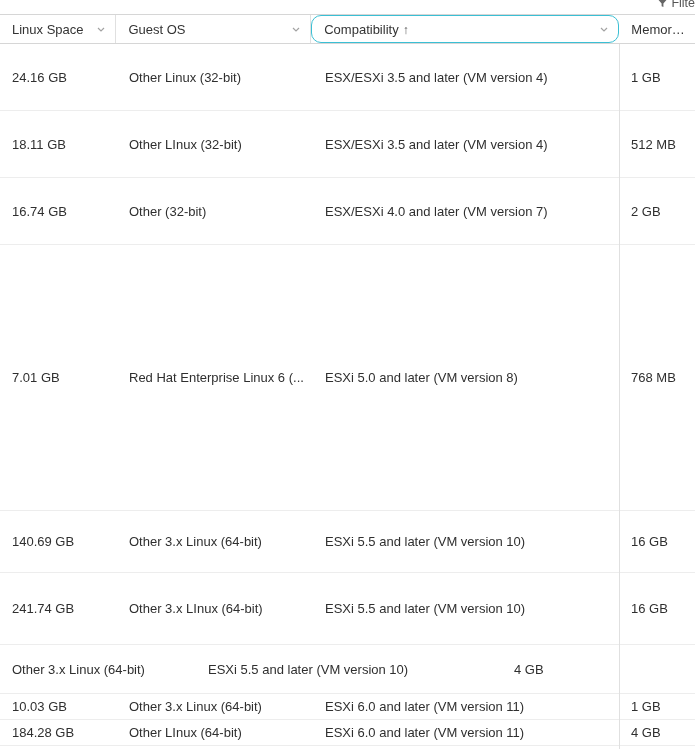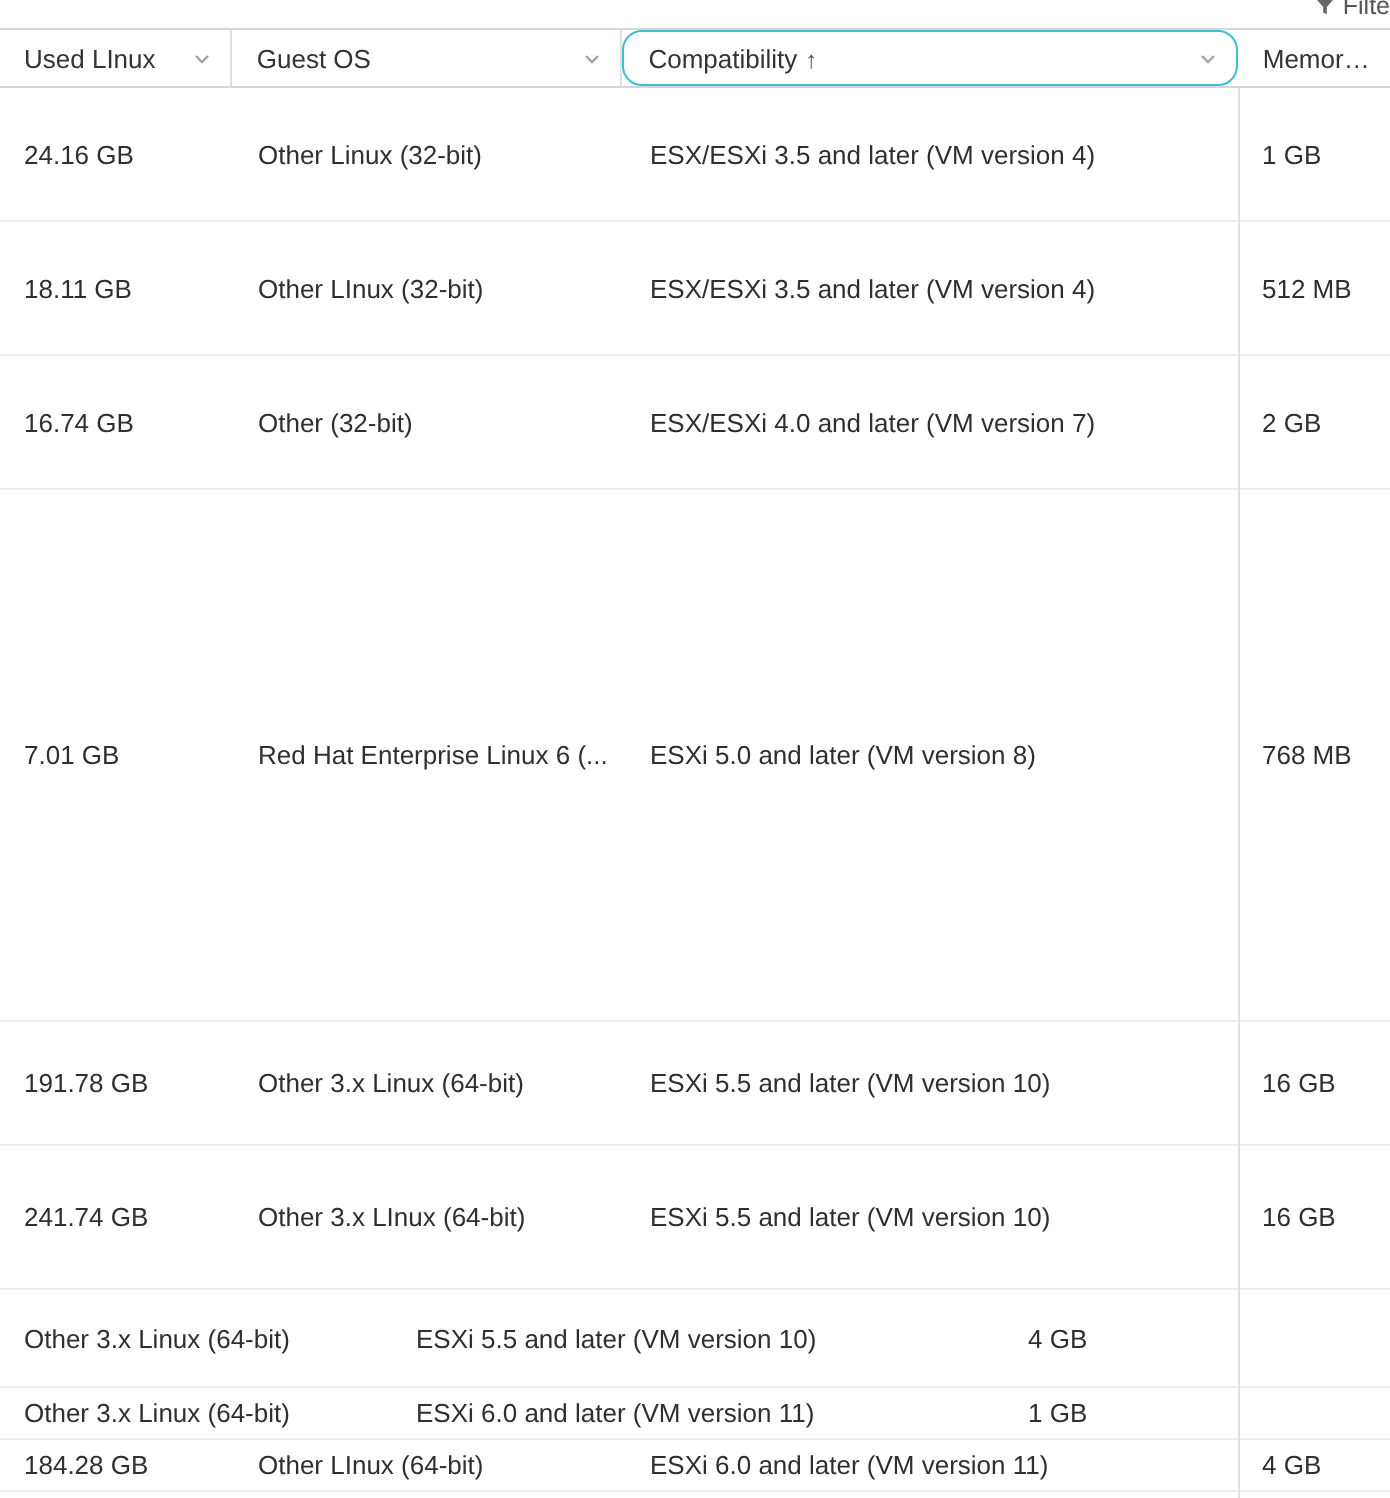--- a/index.html
+++ b/index.html
@@ -144,21 +144,21 @@
         <svg viewBox="0 0 10 10" width="9" height="9" aria-hidden="true">
           <path d="M0.5 1 L9.5 1 L6 5 L6 9 L4 8 L4 5 Z" fill="#666666"></path>
         </svg>
       </span>
       <span>Filte</span>
     </div>
   </div>
 
   <div class="header-row">
     <div class="th col-used">
-      <span class="th-label">Used LInux</span>
+      <span class="th-label">Linux Space</span>
       <span class="caret">
         <svg viewBox="0 0 10 10" width="10" height="10" aria-hidden="true">
           <path d="M2 4 L5 7 L8 4" fill="none" stroke="#666666" stroke-width="1.2"></path>
         </svg>
       </span>
     </div>
 
     <div class="th col-guest">
       <span class="th-label">Guest OS</span>
       <span class="caret">
@@ -205,37 +205,38 @@
         <div class="cell" style="width: 306px; flex: 0 0 306px; height: 67px;">ESX/ESXi 4.0 and later (VM version 7)</div>
         <div class="cell memory" style="width: 76px; flex: 0 0 76px; height: 67px;">2 GB</div>
       </div>
       <div class="row" style="height: 266px;">
         <div class="cell" style="width: 117px; flex: 0 0 117px; height: 266px;">7.01 GB</div>
         <div class="cell" style="width: 196px; flex: 0 0 196px; height: 266px;">Red Hat Enterprise Linux 6 (...</div>
         <div class="cell" style="width: 306px; flex: 0 0 306px; height: 266px;">ESXi 5.0 and later (VM version 8)</div>
         <div class="cell memory" style="width: 76px; flex: 0 0 76px; height: 266px;">768 MB</div>
       </div>
       <div class="row" style="height: 62px;">
-        <div class="cell" style="width: 117px; flex: 0 0 117px; height: 62px;">191.78 GB</div>
+        <div class="cell" style="width: 117px; flex: 0 0 117px; height: 62px;">140.69 GB</div>
         <div class="cell" style="width: 196px; flex: 0 0 196px; height: 62px;">Other 3.x Linux (64-bit)</div>
         <div class="cell" style="width: 306px; flex: 0 0 306px; height: 62px;">ESXi 5.5 and later (VM version 10)</div>
         <div class="cell memory" style="width: 76px; flex: 0 0 76px; height: 62px;">16 GB</div>
       </div>
       <div class="row" style="height: 72px;">
         <div class="cell" style="width: 117px; flex: 0 0 117px; height: 72px;">241.74 GB</div>
         <div class="cell" style="width: 196px; flex: 0 0 196px; height: 72px;">Other 3.x LInux (64-bit)</div>
         <div class="cell" style="width: 306px; flex: 0 0 306px; height: 72px;">ESXi 5.5 and later (VM version 10)</div>
         <div class="cell memory" style="width: 76px; flex: 0 0 76px; height: 72px;">16 GB</div>
       </div>
       <div class="row" style="height: 49px;">
         <div class="cell" style="width: 196px; flex: 0 0 196px; height: 49px;">Other 3.x Linux (64-bit)</div>
         <div class="cell" style="width: 306px; flex: 0 0 306px; height: 49px;">ESXi 5.5 and later (VM version 10)</div>
         <div class="cell memory" style="width: 76px; flex: 0 0 76px; height: 49px;">4 GB</div>
       </div>
       <div class="row" style="height: 26px;">
+        <div class="cell" style="width: 117px; flex: 0 0 117px; height: 26px;">10.03 GB</div>
         <div class="cell" style="width: 196px; flex: 0 0 196px; height: 26px;">Other 3.x Linux (64-bit)</div>
         <div class="cell" style="width: 306px; flex: 0 0 306px; height: 26px;">ESXi 6.0 and later (VM version 11)</div>
         <div class="cell memory" style="width: 76px; flex: 0 0 76px; height: 26px;">1 GB</div>
       </div>
       <div class="row" style="height: 26px;">
         <div class="cell" style="width: 117px; flex: 0 0 117px; height: 26px;">184.28 GB</div>
         <div class="cell" style="width: 196px; flex: 0 0 196px; height: 26px;">Other LInux (64-bit)</div>
         <div class="cell" style="width: 306px; flex: 0 0 306px; height: 26px;">ESXi 6.0 and later (VM version 11)</div>
         <div class="cell memory" style="width: 76px; flex: 0 0 76px; height: 26px;">4 GB</div>
       </div>

